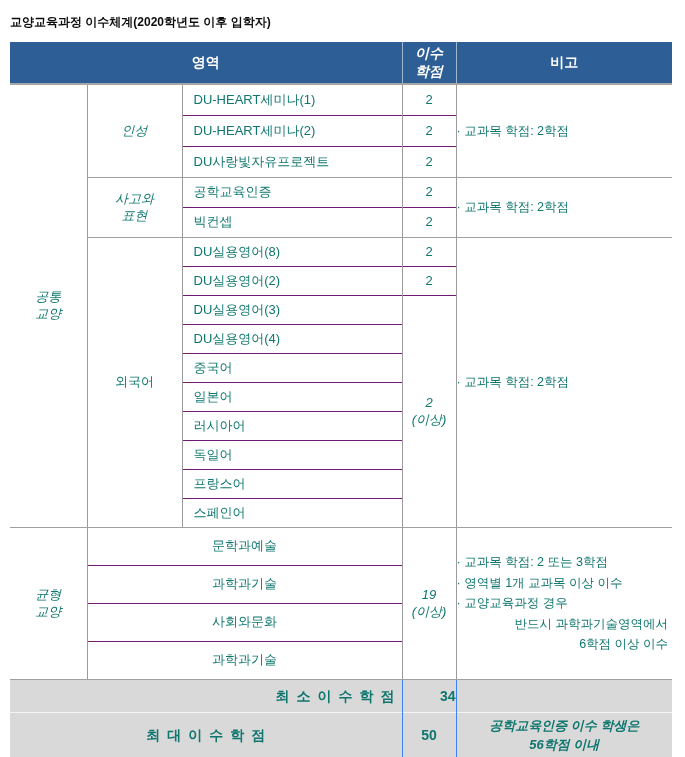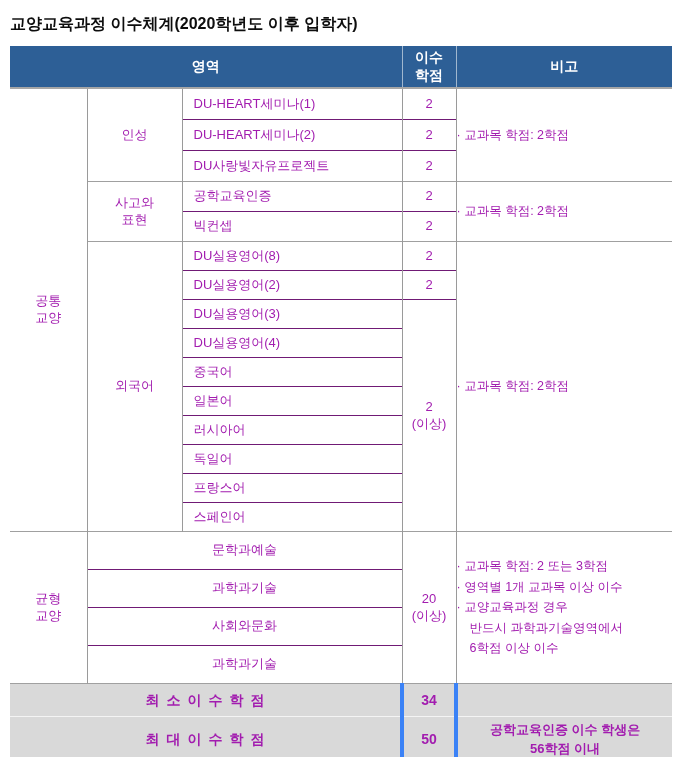--- a/index.html
+++ b/index.html
@@ -11,21 +11,21 @@
   .page {
     width: 685px;
     height: 757px;
     background: #fff;
     position: relative;
     overflow: hidden;
   }
   .doc-title {
     margin: 0;
     padding: 14px 0 11px 10px;
-    font-size: 16px;
+    font-size: 12px;
     font-weight: bold;
     color: #0d0d0d;
     letter-spacing: 0px;
   }
   table.curr {
     border-collapse: collapse;
     table-layout: fixed;
     margin-left: 10px;
     width: 662px;
   }
@@ -46,70 +46,70 @@
     vertical-align: middle;
     text-align: center;
     border-bottom: 2px solid #a6a6a6;
     line-height: 1.25;
   }
   thead th + th { border-left: 1px solid rgba(255,255,255,0.55); }
 
   
   td {
     font-size: 13px;
-    color: #a21caf;
+    color: #0f766e;
     vertical-align: middle;
     text-align: center;
     padding: 0;
     line-height: 1.3;
   }
   td.vl { border-left: 1px solid #9a9a9a; }      
   td.lt { border-top: 1px solid #701a75; }        
   td.mt { border-top: 1px solid #a0a0a0; }        
   td.course {
     text-align: left;
     padding-left: 11px;
   }
   td.remark {
     text-align: left;
     font-size: 12.5px;
     padding-left: 0;
     padding-right: 4px;
     line-height: 1.65;
     vertical-align: middle;
   }
-  .pre { white-space: pre-line; }
-  .cont { padding-left: 13px; }                   
+  .pre { white-space: pre-line; font-style: italic; }
+  .cont { padding-left: 13px; text-align: right; }                   
 
   
   tr.h-p  td { height: 30px; }   
   tr.h-t  td { height: 29px; }   
   tr.h-f  td { height: 28px; }   
   tr.h-b  td { height: 37px; }   
-  tr.h-s1 td { height: 32px; }   
+  tr.h-s1 td { height: 32px; text-align: right; }   
   tr.h-s2 td { height: 45px; }   
 
   
   tr.sum td {
     background: #d9d9d9;
     font-weight: bold;
   }
   tr.sum td.sum-label {
     font-size: 14px;
     letter-spacing: 7px;
     text-indent: 7px;
   }
   tr.sum td.sum-credit { font-size: 14px; }
   tr.sum td.sum-remark {
     font-size: 13px;
     line-height: 1.45;
     text-align: center;
     padding-left: 0;
   }
-  tr.sum td.wvl { border-left: 4px solid #3b82f6; }
+  tr.sum td.wvl { border-left: 1px solid #3b82f6; }
   tr.sum.last td { border-top: 1px solid #f4f4f4; border-bottom: 2px solid #a0a0a0; }
 </style>
 </head>
 <body>
 
 <div class="page">
 
   <h1 class="doc-title">교양교육과정 이수체계(2020학년도 이후 입학자)</h1>
 
   <table class="curr">
@@ -193,21 +193,21 @@
         <td class="vl course lt">프랑스어</td>
       </tr>
       <tr class="h-f">
         <td class="vl course lt">스페인어</td>
       </tr>
 
       <tr class="h-b">
         <td rowspan="4" class="mt pre">균형
 교양</td>
         <td colspan="2" class="vl mt">문학과예술</td>
-        <td rowspan="4" class="vl mt pre">20
+        <td rowspan="4" class="vl mt pre">19
 (이상)</td>
         <td rowspan="4" class="vl remark mt">
           <div>· 교과목 학점: 2 또는 3학점</div>
           <div>· 영역별 1개 교과목 이상 이수</div>
           <div>· 교양교육과정 경우</div>
           <div class="cont">반드시 과학과기술영역에서</div>
           <div class="cont">6학점 이상 이수</div>
         </td>
       </tr>
       <tr class="h-b">

